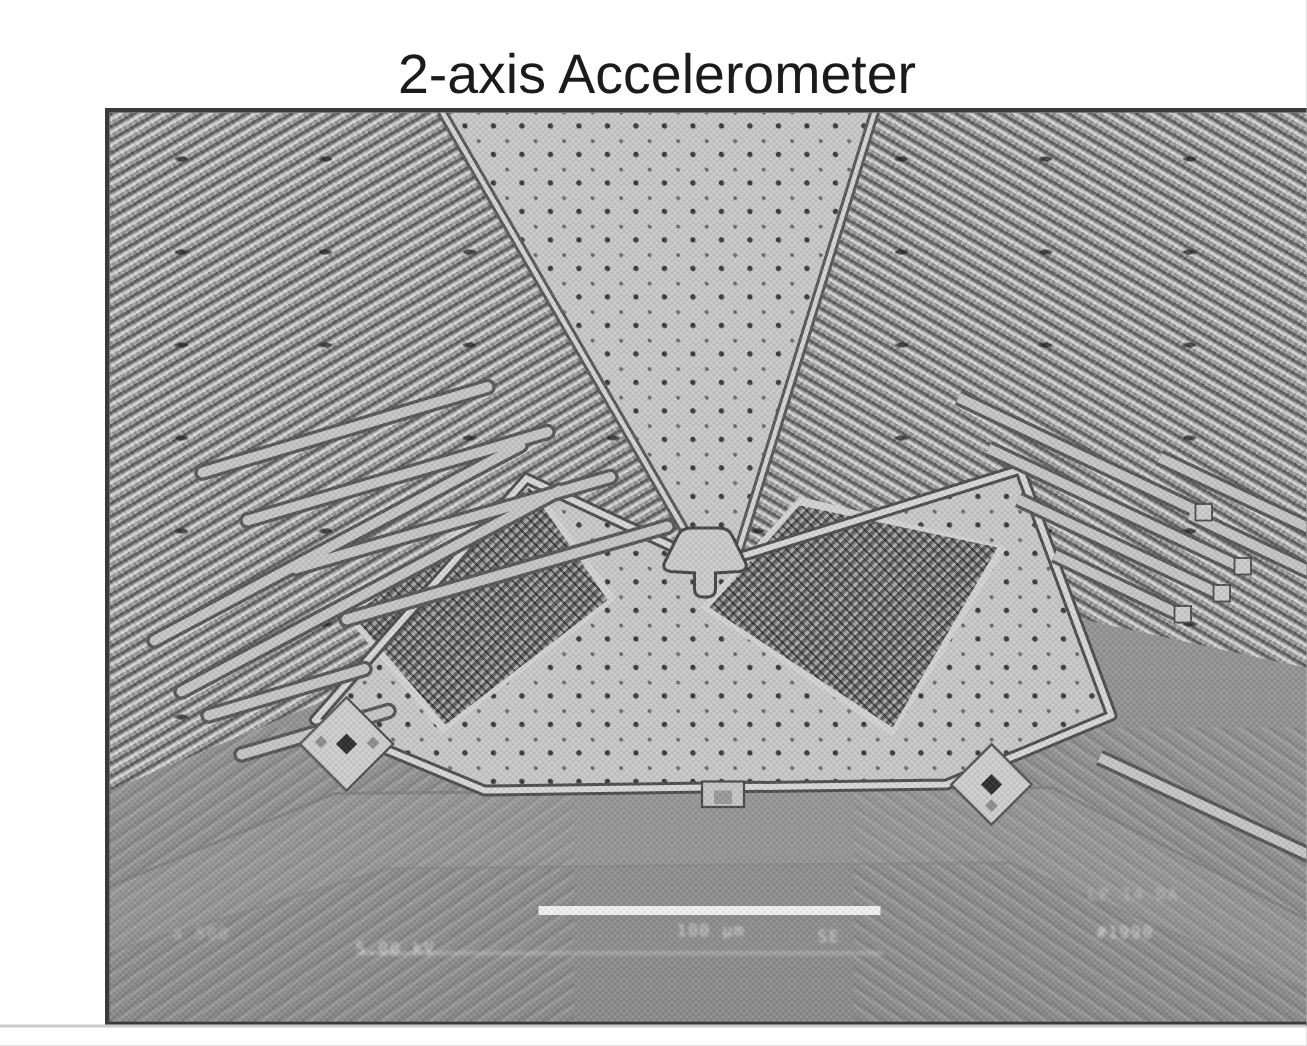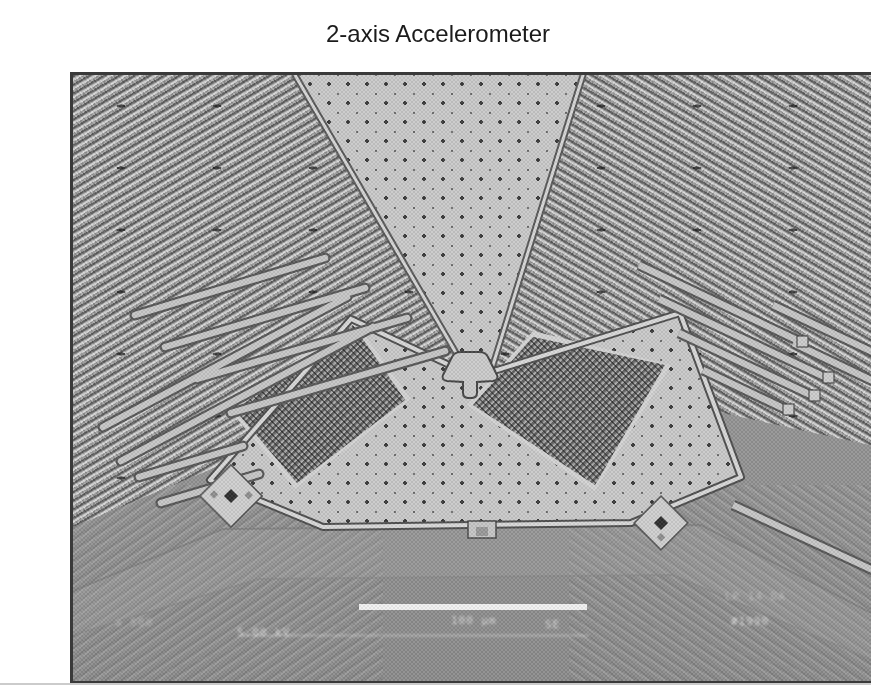--- a/index.html
+++ b/index.html
@@ -3,21 +3,21 @@
 <meta charset="utf-8">
 <style>
   html,body{margin:0;padding:0;}
   body{
     width:871px;height:697px;position:relative;overflow:hidden;
     background:#ffffff;
     font-family:"Liberation Sans", sans-serif;
   }
   .page-title{
     position:absolute;left:33px;top:4px;width:810px;
-    text-align:center;font-size:24px;font-weight:400;color:#1b1b1b;
+    text-align:center;font-size:37px;font-weight:400;color:#1b1b1b;
     font-family:"Liberation Sans", sans-serif;
   }
   .bottom-divider{
     position:absolute;left:0;top:683px;width:871px;height:2px;background:#cbcbcb;
   }
   
   .sem{
     position:absolute;left:30px;top:56px;width:806px;height:606px;
     border:3px solid #3a3a3a;background:#959595;overflow:hidden;
   }

